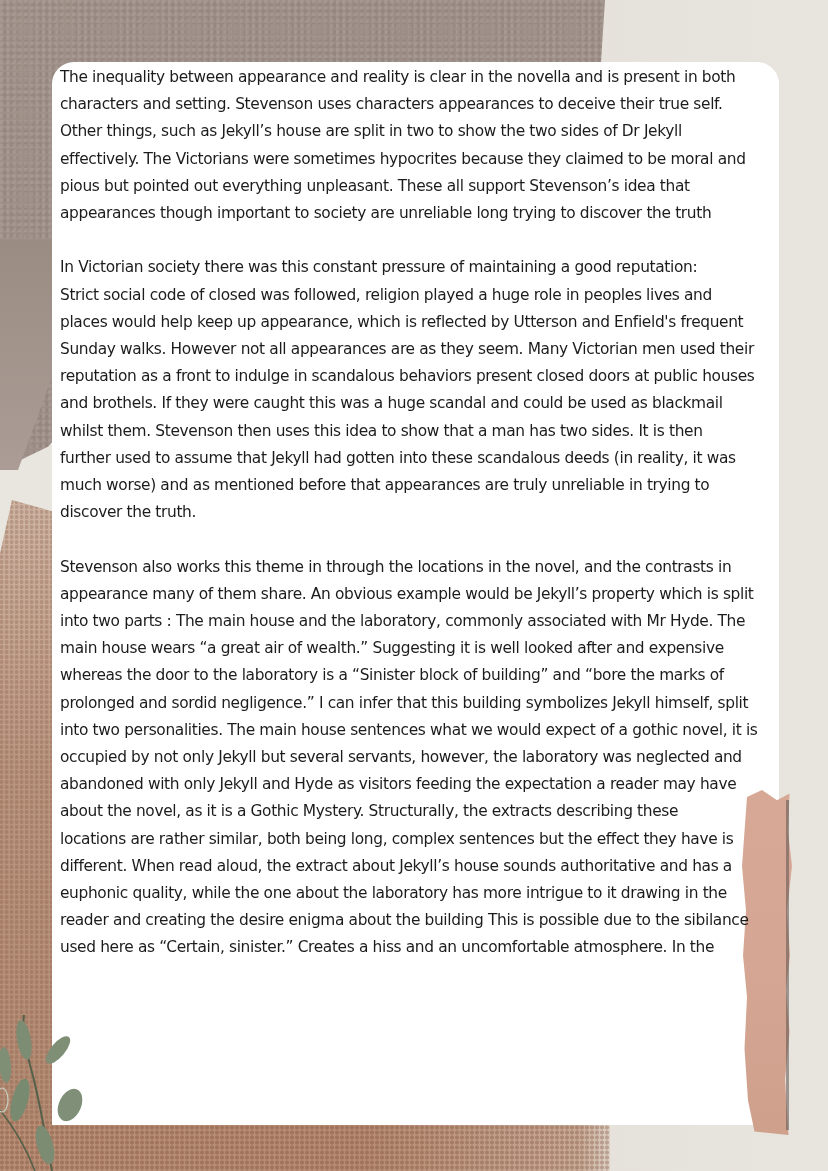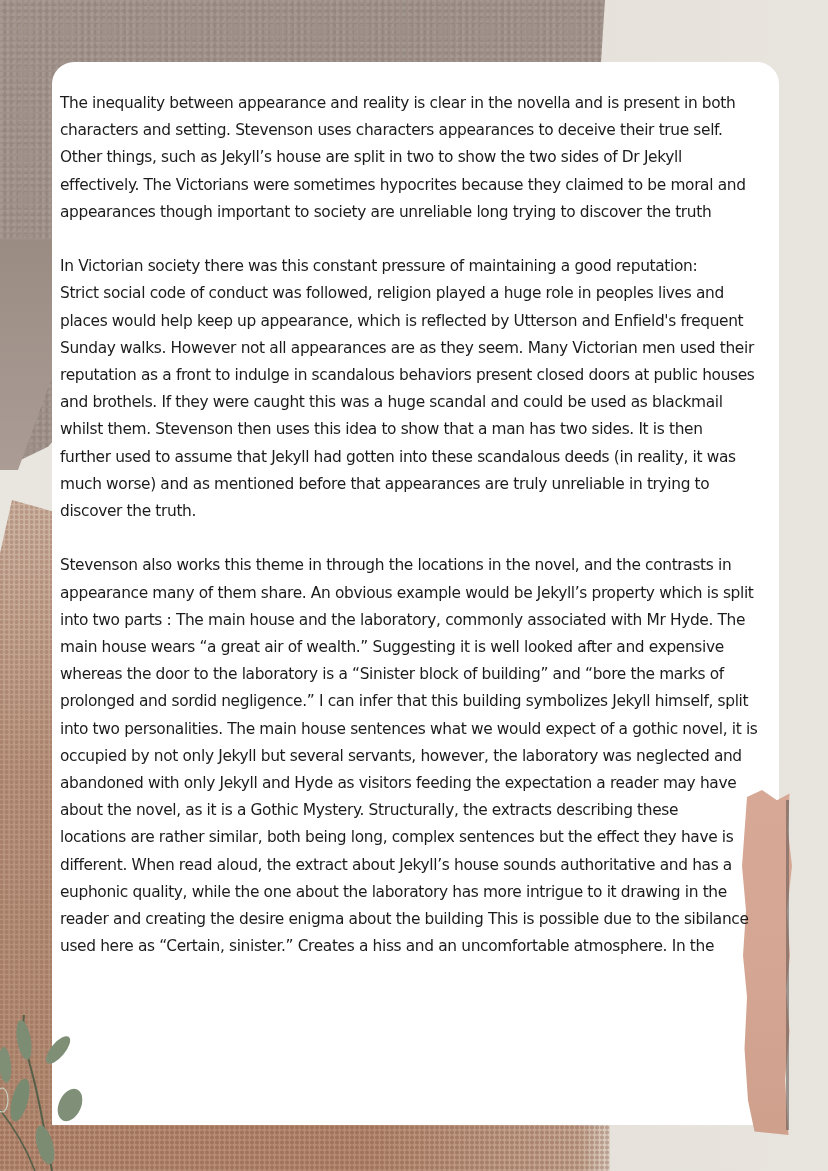--- a/index.html
+++ b/index.html
@@ -57,21 +57,21 @@
 
     .card {
       position: absolute;
       left: 52px; top: 62px;
       width: 727px; height: 1063px;
       background: #ffffff;
       border-radius: 22px 22px 0 0;
     }
     .content {
       position: absolute;
-      left: 60px; top: 90px;
+      left: 60px; top: 64px;
       width: 724px;
       color: #1c1c1c;
       font-family: "DejaVu Sans", sans-serif;
       font-size: 15.4px;
       letter-spacing: -0.35px;
       line-height: 27.2px;
     }
     .paragraph { margin-bottom: 27.2px; }
     .line { display: block; white-space: nowrap; }
 
@@ -94,25 +94,26 @@
 
 <div class="bg-layer torn-strip"></div>
 <div class="bg-layer torn-edge"></div>
 
 <div class="content">
   <div class="paragraph">
     <span class="line">The inequality between appearance and reality is clear in the novella and is present in both</span>
     <span class="line">characters and setting. Stevenson uses characters appearances to deceive their true self.</span>
     <span class="line">Other things, such as Jekyll’s house are split in two to show the two sides of Dr Jekyll</span>
     <span class="line">effectively. The Victorians were sometimes hypocrites because they claimed to be moral and</span>
+    <span class="line">pious but pointed out everything unpleasant. These all support Stevenson’s idea that</span>
     <span class="line">appearances though important to society are unreliable long trying to discover the truth</span>
   </div>
   <div class="paragraph">
     <span class="line">In Victorian society there was this constant pressure of maintaining a good reputation:</span>
-    <span class="line">Strict social code of conduct was followed, religion played a huge role in peoples lives and</span>
+    <span class="line">Strict social code of closed was followed, religion played a huge role in peoples lives and</span>
     <span class="line">places would help keep up appearance, which is reflected by Utterson and Enfield's frequent</span>
     <span class="line">Sunday walks. However not all appearances are as they seem. Many Victorian men used their</span>
     <span class="line">reputation as a front to indulge in scandalous behaviors present closed doors at public houses</span>
     <span class="line">and brothels. If they were caught this was a huge scandal and could be used as blackmail</span>
     <span class="line">whilst them. Stevenson then uses this idea to show that a man has two sides. It is then</span>
     <span class="line">further used to assume that Jekyll had gotten into these scandalous deeds (in reality, it was</span>
     <span class="line">much worse) and as mentioned before that appearances are truly unreliable in trying to</span>
     <span class="line">discover the truth.</span>
   </div>
   <div class="paragraph">

